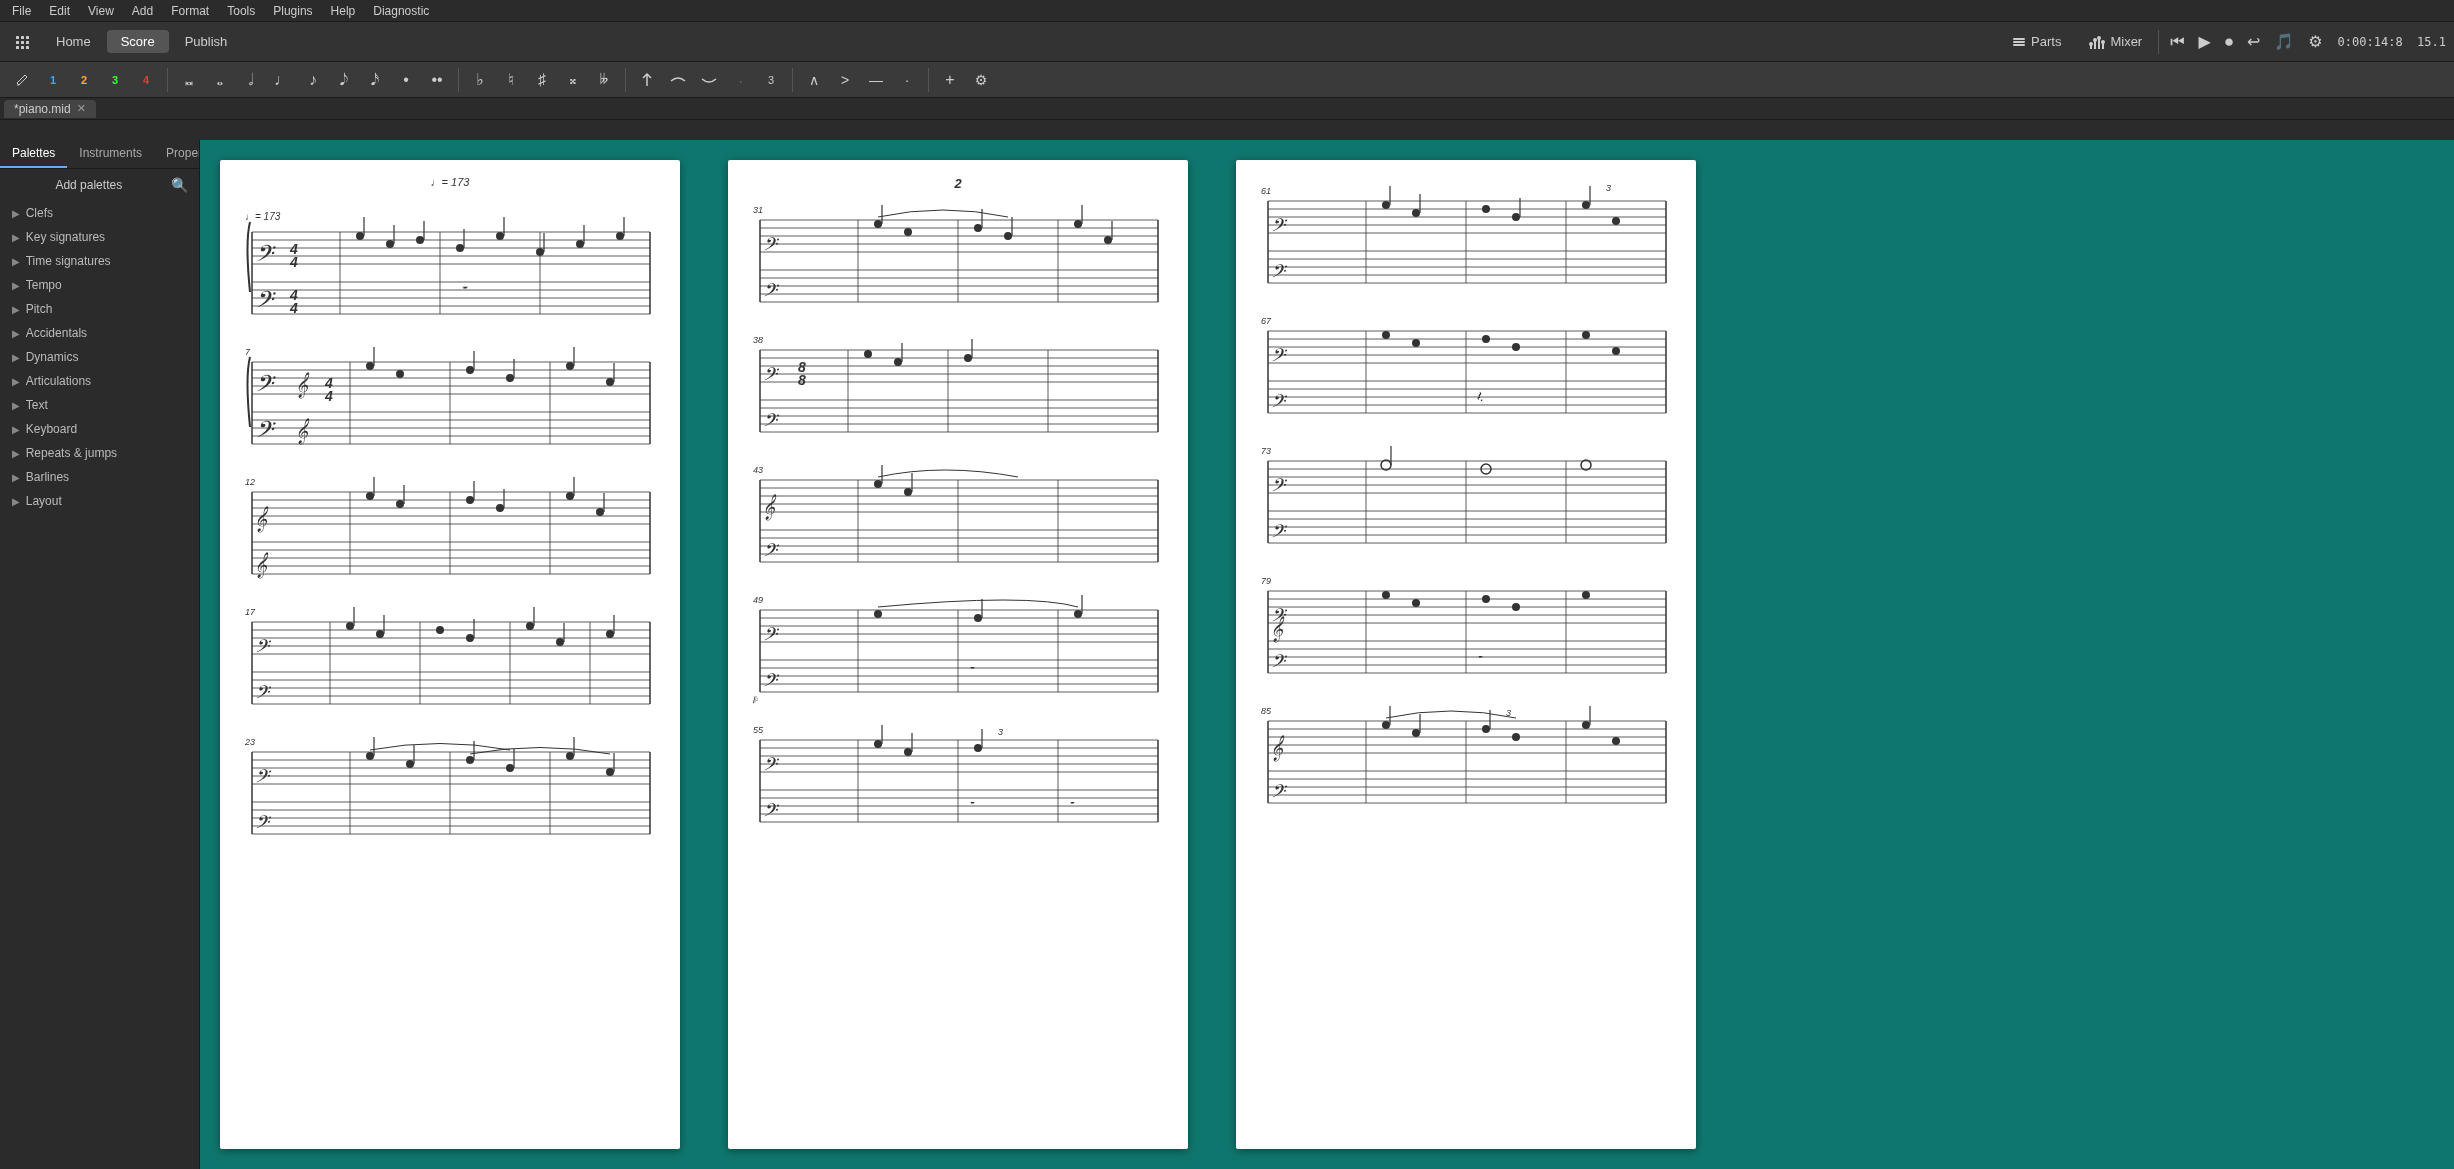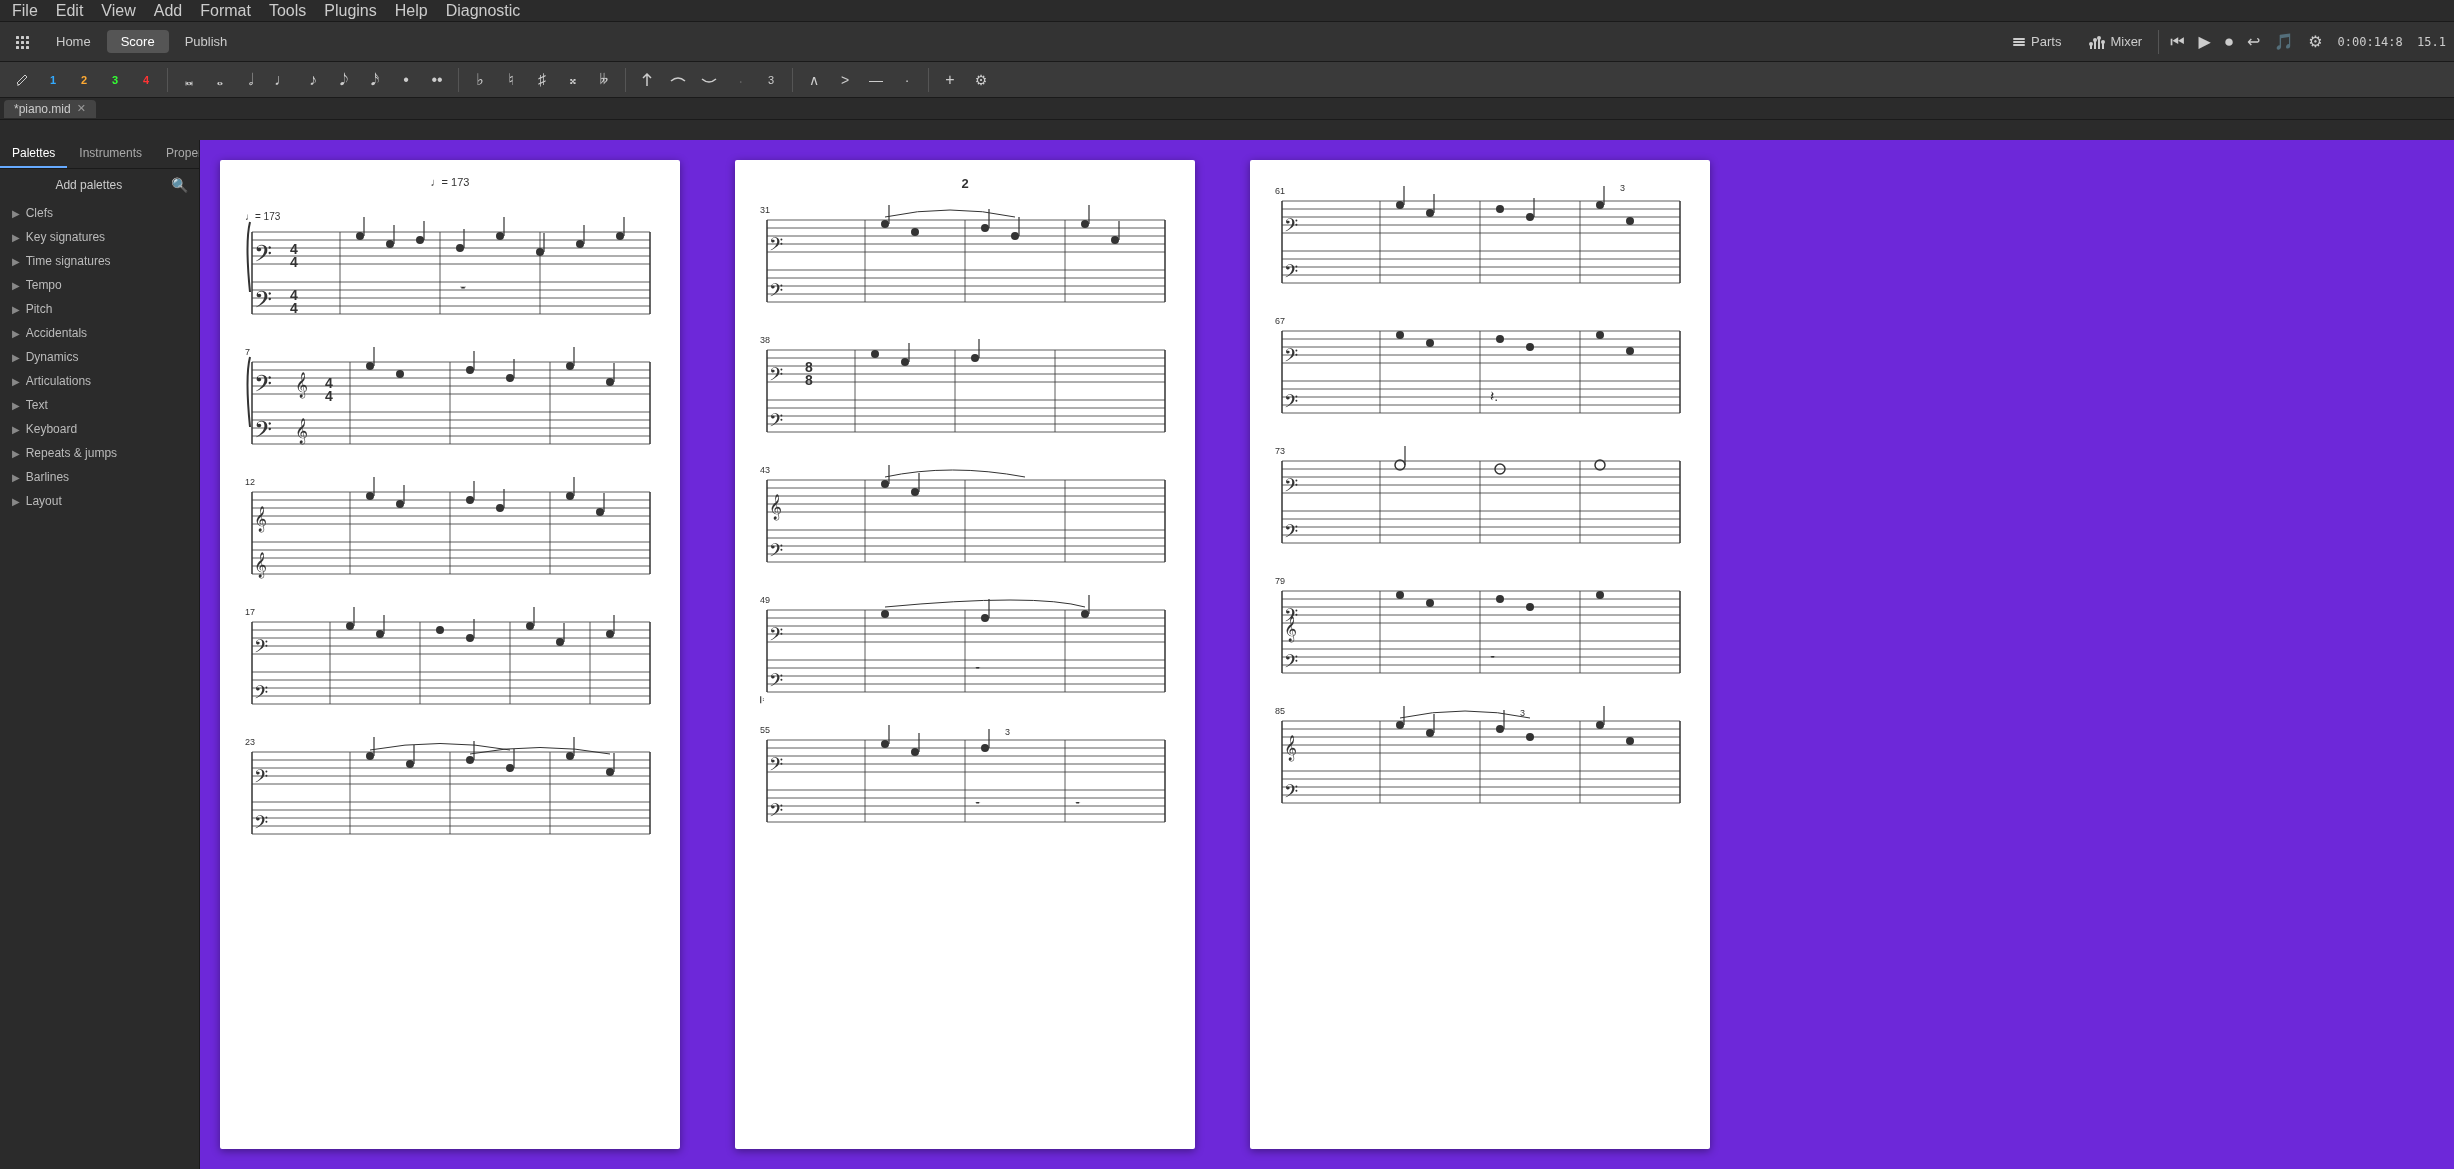--- a/index.html
+++ b/index.html
@@ -1,20 +1,20 @@
 <!DOCTYPE html>
 <html><head>
   <meta charset="utf-8">
   <style>
     * { margin: 0; padding: 0; box-sizing: border-box; }
     body { background: #2b2b2b; font-family: -apple-system, BlinkMacSystemFont, 'Segoe UI', sans-serif; color: #ccc; font-size: 12px; overflow: hidden; height: 100vh; display: flex; flex-direction: column; }
 
     
     #menu-bar { display: flex; align-items: center; background: #2b2b2b; height: 22px; padding: 0 4px; gap: 2px; border-bottom: 1px solid #1a1a1a; flex-shrink: 0; }
-    .menu-item { padding: 2px 8px; color: #ccc; cursor: pointer; font-size: 16px; border-radius: 3px; }
+    .menu-item { padding: 2px 8px; color: #ccc; cursor: pointer; font-size: 12px; border-radius: 3px; }
 
     
     #toolbar { display: flex; align-items: center; background: #333; height: 40px; padding: 0 8px; gap: 2px; border-bottom: 1px solid #1a1a1a; flex-shrink: 0; }
     .tab-btn { padding: 4px 14px; color: #ccc; cursor: pointer; font-size: 13px; border-radius: 4px; background: transparent; border: none; }
     .tab-btn.active { background: #555; color: #fff; }
     .toolbar-separator { width: 1px; height: 24px; background: #555; margin: 0 4px; }
     .toolbar-spacer { flex: 1; }
 
     
     #note-toolbar { display: flex; align-items: center; background: #3a3a3a; height: 36px; padding: 0 8px; gap: 3px; border-bottom: 1px solid #1a1a1a; flex-shrink: 0; }
@@ -35,21 +35,21 @@
     .sidebar-tab.active { color: #fff; border-bottom: 2px solid #66aaff; }
 
     #palette-header { display: flex; align-items: center; padding: 6px 8px; gap: 0; }
     #palette-header-label { flex: 1; text-align: center; color: #ccc; font-size: 12px; }
     .palette-search-btn { background: transparent; border: none; color: #aaa; cursor: pointer; font-size: 14px; padding: 2px; }
 
     .palette-item { display: flex; align-items: center; padding: 5px 12px; cursor: pointer; color: #bbb; font-size: 12px; gap: 6px; }
     .palette-item .arrow { font-size: 10px; color: #888; }
 
     
-    #score-area { flex: 1; background: #6d28d9; overflow: auto; display: flex; gap: 15px; }
+    #score-area { flex: 1; background: #0f766e; overflow: auto; display: flex; gap: 8px; font-style: italic; }
     .score-page { background: #fff; margin: 20px; flex-shrink: 0; width: 460px; min-height: 700px; position: relative; border-radius: 2px; box-shadow: 0 2px 8px rgba(0,0,0,0.4); overflow: hidden; }
 
     
     #parts-mixer { display: flex; align-items: center; gap: 8px; color: #ccc; font-size: 13px; }
     .parts-mixer-btn { display: flex; align-items: center; gap: 5px; padding: 4px 10px; cursor: pointer; border-radius: 4px; background: transparent; border: none; color: #ccc; font-size: 13px; }
 
     
     #transport { display: flex; align-items: center; gap: 4px; }
     .transport-btn { background: transparent; border: none; color: #ccc; cursor: pointer; font-size: 16px; padding: 2px 5px; }
 

